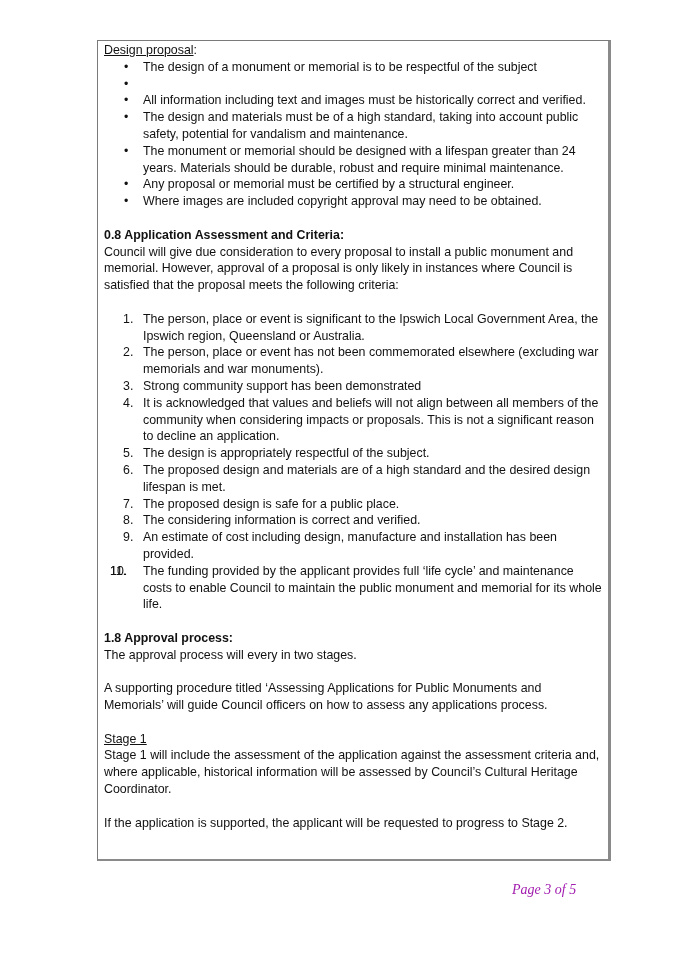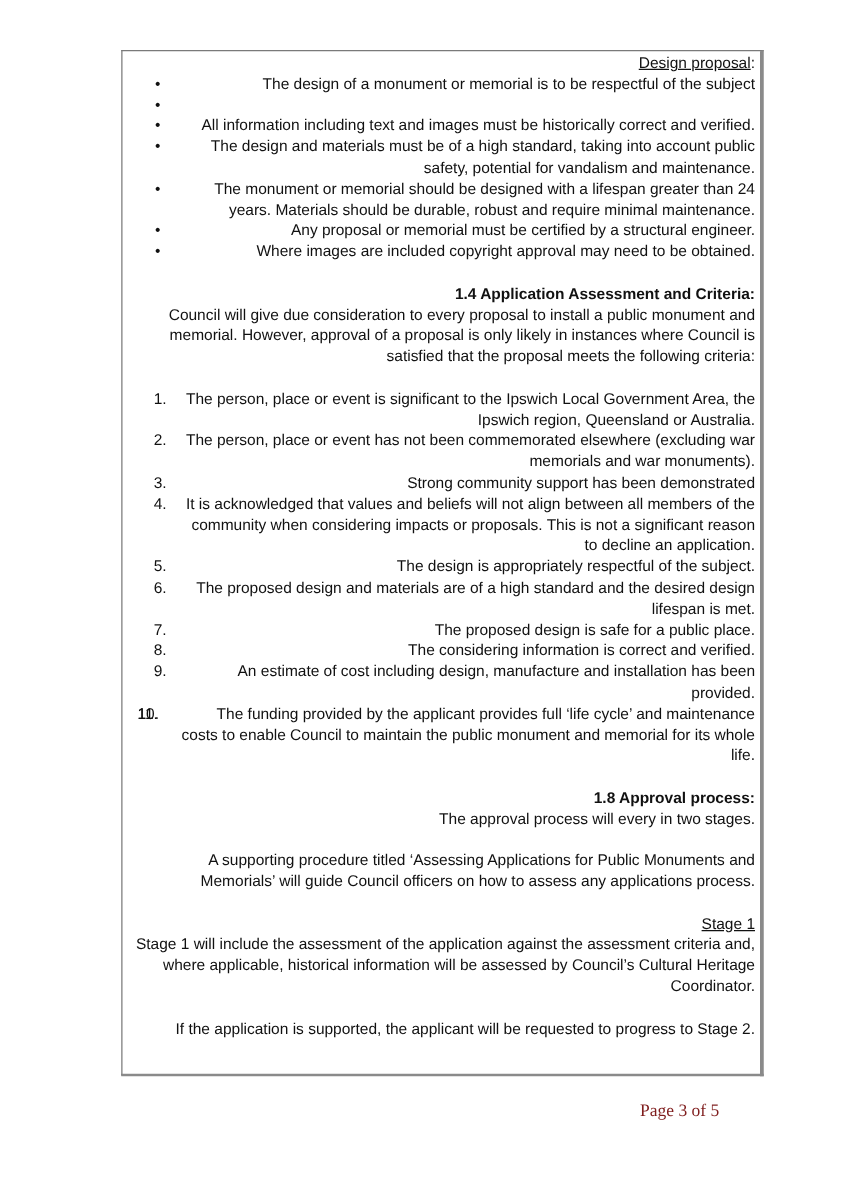--- a/index.html
+++ b/index.html
@@ -5,53 +5,53 @@
   html, body { margin: 0; padding: 0; background: #ffffff; }
   body { width: 675px; height: 955px; position: relative; overflow: hidden; }
   .box {
     position: absolute; left: 97px; top: 40px; width: 510px; height: 818px;
     border-top: 1px solid #7a7a7a; border-left: 1px solid #7a7a7a;
     border-right: 3px solid #8a8a8a; border-bottom: 2px solid #8a8a8a;
     box-sizing: content-box;
   }
   .content {
     position: absolute; left: 6px; top: 1px; right: 4px;
-    font-family: "Liberation Sans", sans-serif; font-size: 12.4px; line-height: 16.8px; color: #111; text-align: right;
+    font-family: "Liberation Sans", sans-serif; font-size: 12.4px; line-height: 16.8px; color: #111;
   }
   .u { text-decoration: underline; }
   .b { font-weight: bold; }
   ul.bul { list-style: none; margin: 0; padding: 0; }
   ul.bul li { position: relative; padding-left: 39px; min-height: 16.8px; }
   ul.bul li .dot { position: absolute; left: 20px; top: 0; }
   ol.num { list-style: none; margin: 0; padding: 0; }
   ol.num li { position: relative; padding-left: 39px; }
   ol.num li .n { position: absolute; left: 19px; top: 0; }
   .gap { height: 16.8px; }
   .footer {
     position: absolute; left: 512px; top: 882px;
-    font-family: "Liberation Serif", serif; font-size: 14px; color: #7f1d1d;
+    font-family: "Liberation Serif", serif; font-size: 14px; color: #a21caf; font-style: italic;
   }
 </style>
 </head>
 <body>
 
 <div class="box">
   <div class="content">
     <div><span class="u">Design proposal</span>:</div>
     <ul class="bul">
       <li><span class="dot">•</span><span>The design of a monument or memorial is to be respectful of the subject</span></li>
       <li><span class="dot">•</span><span></span></li>
       <li><span class="dot">•</span><span>All information including text and images must be historically correct and verified.</span></li>
       <li><span class="dot">•</span><span>The design and materials must be of a high standard, taking into account public safety, potential for vandalism and maintenance.</span></li>
       <li><span class="dot">•</span><span>The monument or memorial should be designed with a lifespan greater than 24 years.  Materials should be durable, robust and require minimal maintenance.</span></li>
       <li><span class="dot">•</span><span>Any proposal or memorial must be certified by a structural engineer.</span></li>
       <li><span class="dot">•</span><span>Where images are included copyright approval may need to be obtained.</span></li>
     </ul>
     <div class="gap"></div>
-    <div class="b">1.4 Application Assessment and Criteria:</div>
+    <div class="b">0.8 Application Assessment and Criteria:</div>
     <div>Council will give due consideration to every proposal to install a public monument and memorial.  However, approval of a proposal is only likely in instances where Council is satisfied that the proposal meets the following criteria:</div>
     <div class="gap"></div>
     <ol class="num">
       <li><span class="n">1.</span><span>The person, place or event is significant to the Ipswich Local Government Area, the Ipswich region, Queensland or Australia.</span></li>
       <li><span class="n">2.</span><span>The person, place or event has not been commemorated elsewhere (excluding war memorials and war monuments).</span></li>
       <li><span class="n">3.</span><span>Strong community support has been demonstrated</span></li>
       <li><span class="n">4.</span><span>It is acknowledged that values and beliefs will not align between all members of the community when considering impacts or proposals.  This is not a significant reason to decline an application.</span></li>
       <li><span class="n">5.</span><span>The design is appropriately respectful of the subject.</span></li>
       <li><span class="n">6.</span><span>The proposed design and materials are of a high standard and the desired design lifespan is met.</span></li>
       <li><span class="n">7.</span><span>The proposed design is safe for a public place.</span></li>

